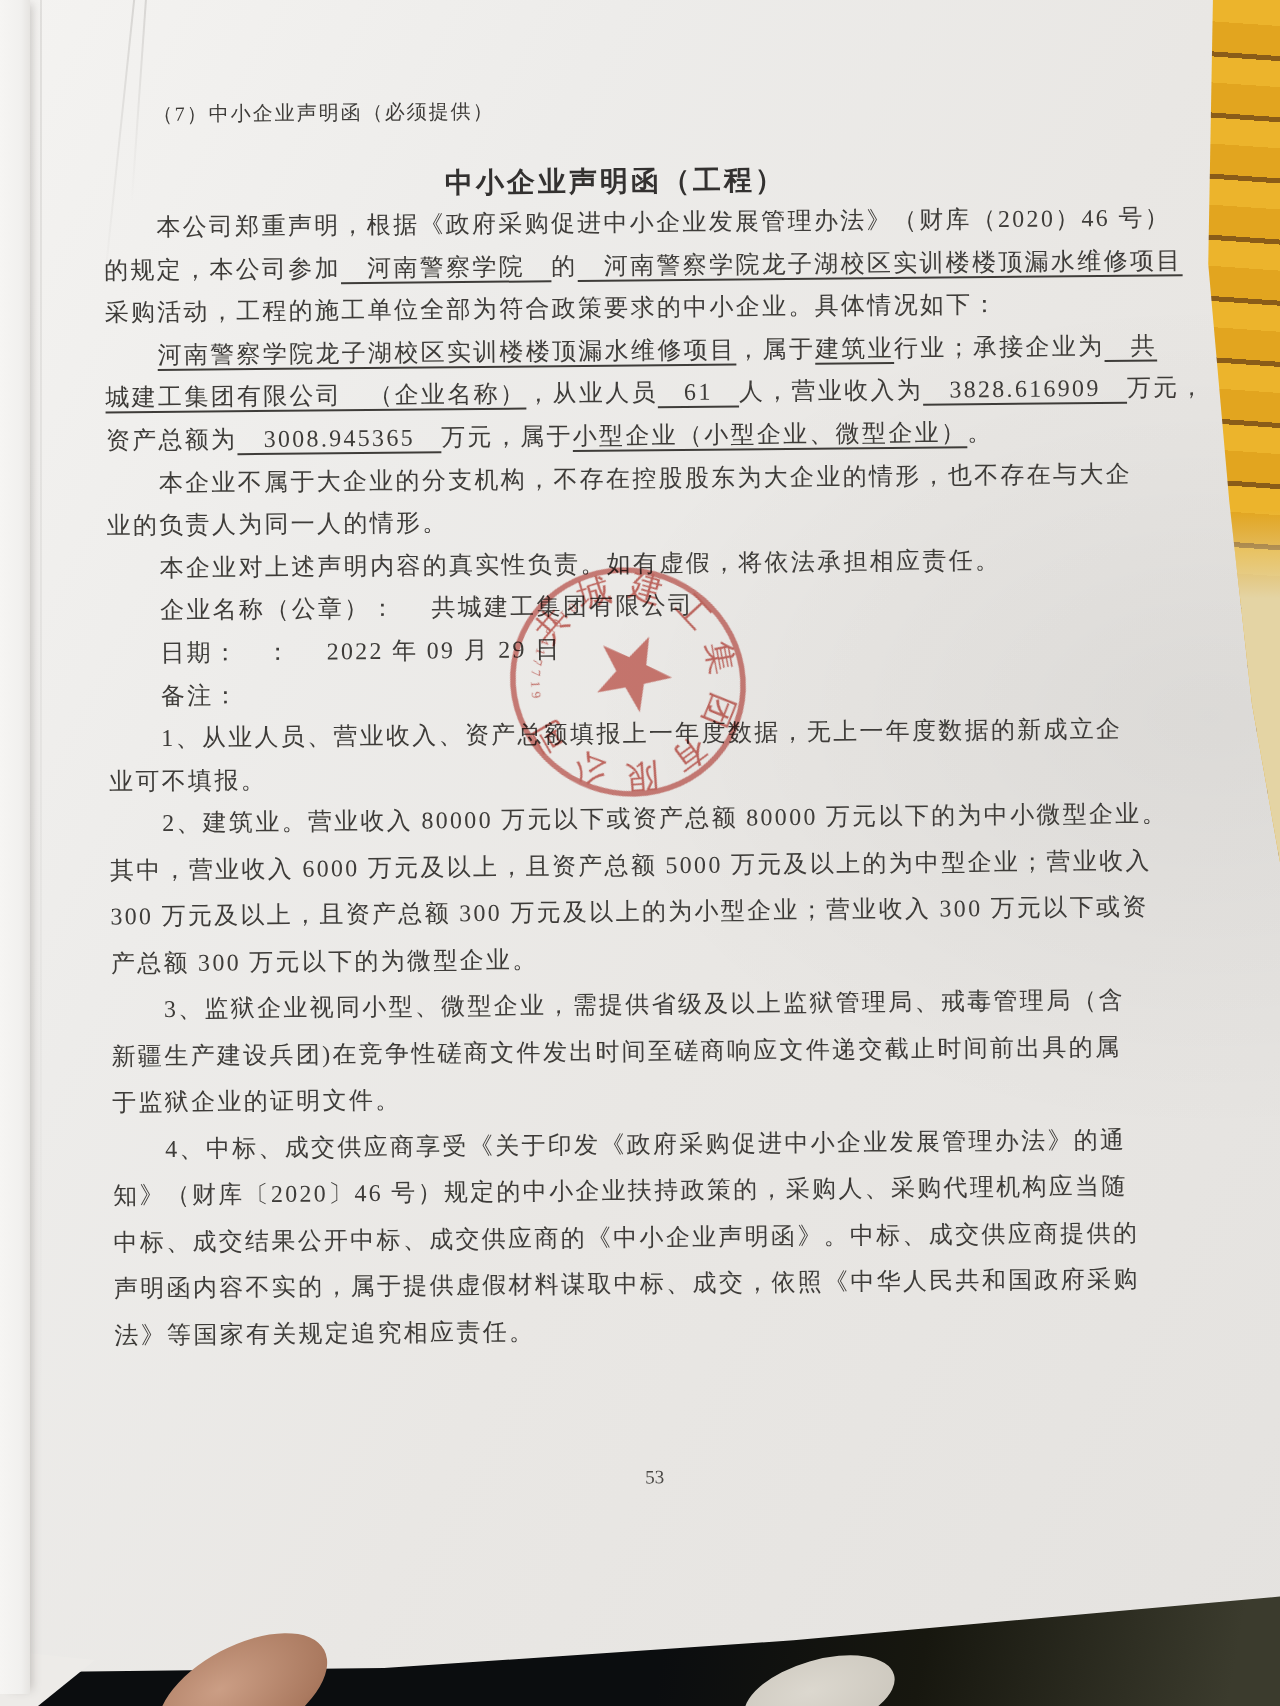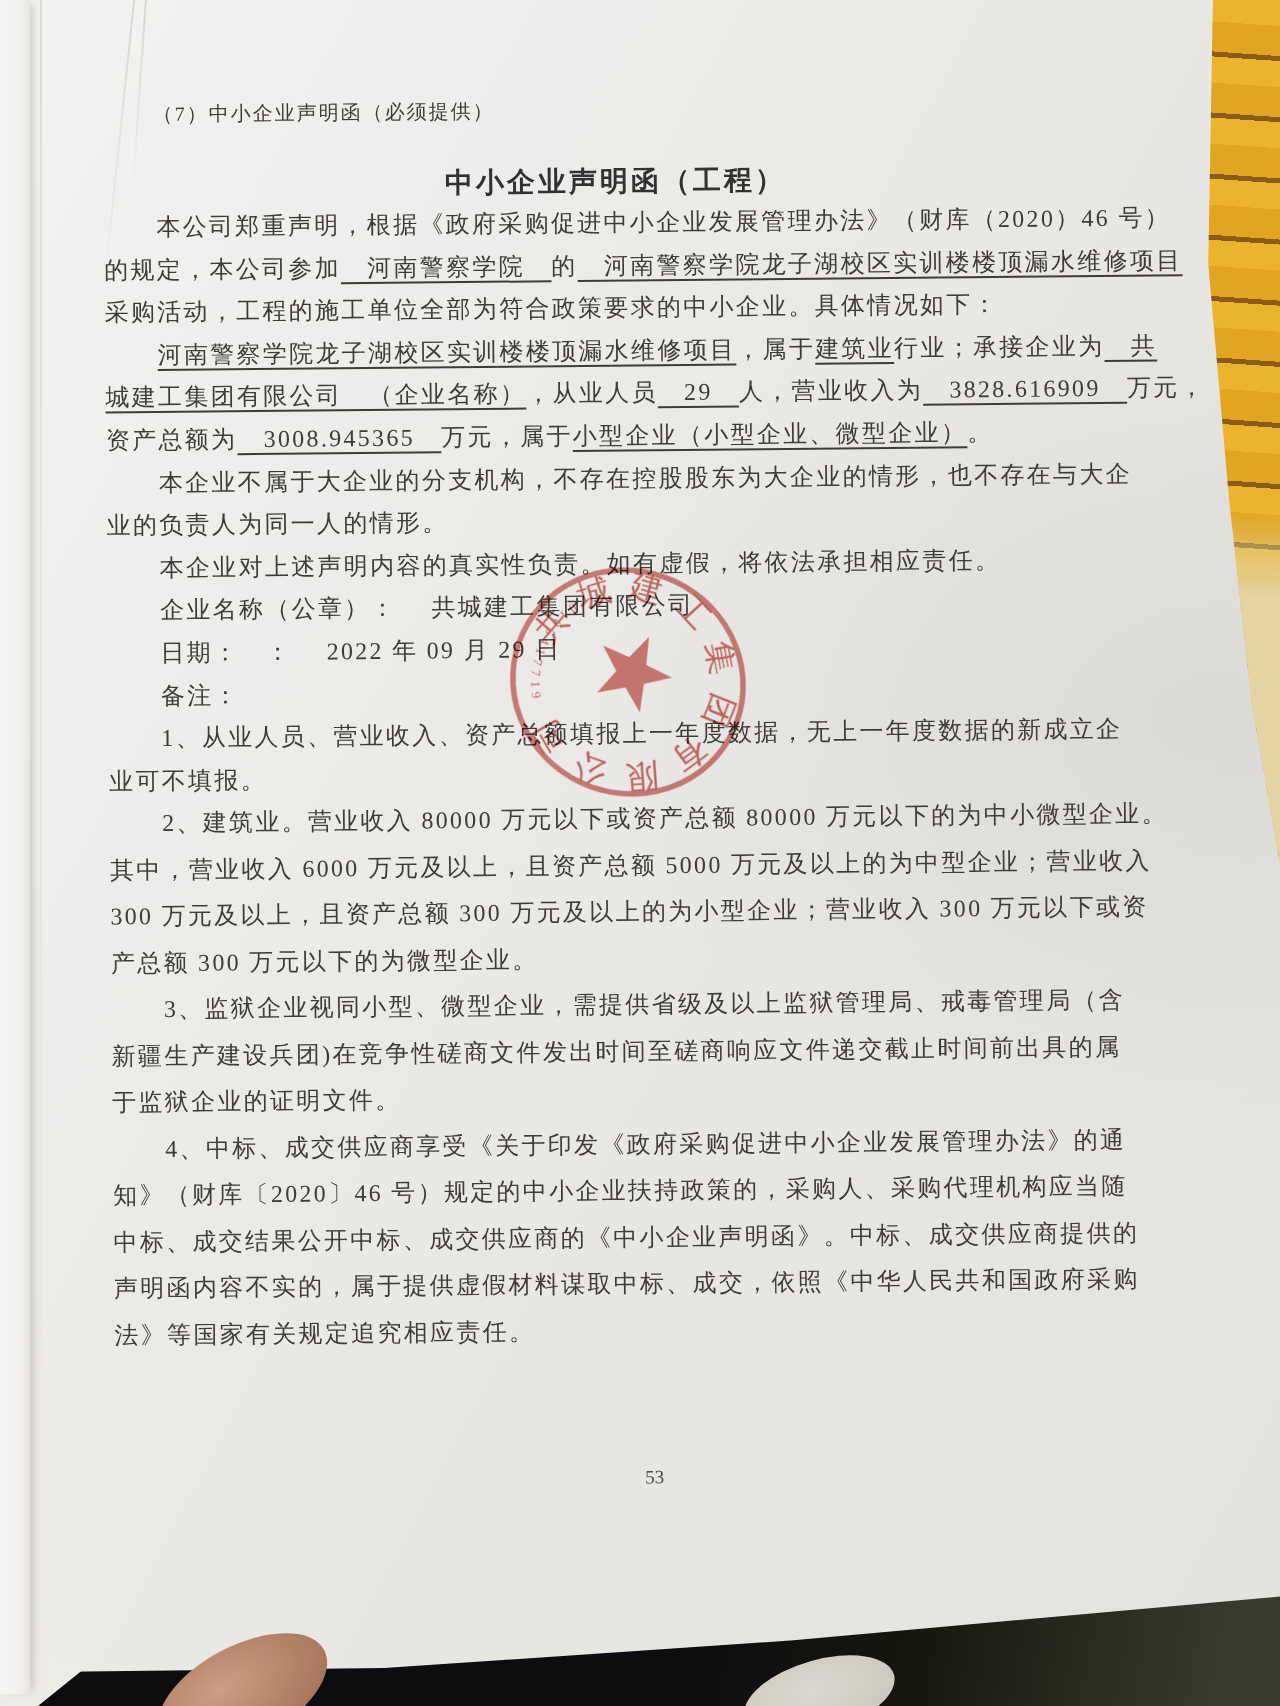--- a/index.html
+++ b/index.html
@@ -67,21 +67,21 @@
   <div class="crease crease3"></div>
 
   <div class="text-layer">
     <div class="header-note">（7）中小企业声明函（必须提供）</div>
     <div class="doc-title">中小企业声明函（工程）</div>
     <div class="lines lines-a">
         <div class="doc-line"><span>　　本公司郑重声明，根据《政府采购促进中小企业发展管理办法》（财库（2020）46 号）</span></div>
         <div class="doc-line"><span>的规定，本公司参加</span><span class="u">　河南警察学院　</span><span>的</span><span class="u">　河南警察学院龙子湖校区实训楼楼顶漏水维修项目</span></div>
         <div class="doc-line"><span>采购活动，工程的施工单位全部为符合政策要求的中小企业。具体情况如下：</span></div>
         <div class="doc-line"><span>　　</span><span class="u">河南警察学院龙子湖校区实训楼楼顶漏水维修项目</span><span>，属于</span><span class="u">建筑业</span><span>行业；承接企业为</span><span class="u">　共</span></div>
-        <div class="doc-line"><span class="u">城建工集团有限公司　（企业名称）</span><span>，从业人员</span><span class="u">　29　</span><span>人，营业收入为</span><span class="u">　3828.616909　</span><span>万元，</span></div>
+        <div class="doc-line"><span class="u">城建工集团有限公司　（企业名称）</span><span>，从业人员</span><span class="u">　61　</span><span>人，营业收入为</span><span class="u">　3828.616909　</span><span>万元，</span></div>
         <div class="doc-line"><span>资产总额为</span><span class="u">　3008.945365　</span><span>万元，属于</span><span class="u">小型企业（小型企业、微型企业）</span><span>。</span></div>
         <div class="doc-line"><span>　　本企业不属于大企业的分支机构，不存在控股股东为大企业的情形，也不存在与大企</span></div>
         <div class="doc-line"><span>业的负责人为同一人的情形。</span></div>
         <div class="doc-line"><span>　　本企业对上述声明内容的真实性负责。如有虚假，将依法承担相应责任。</span></div>
         <div class="doc-line"><span>　　企业名称（公章）：　 共城建工集团有限公司</span></div>
         <div class="doc-line"><span>　　日期：　：　 2022 年 09 月 29 日</span></div>
         <div class="doc-line"><span>　　备注：</span></div>
         <div class="doc-line"><span>　　1、从业人员、营业收入、资产总额填报上一年度数据，无上一年度数据的新成立企</span></div>
         <div class="doc-line"><span>业可不填报。</span></div>
       </div>

